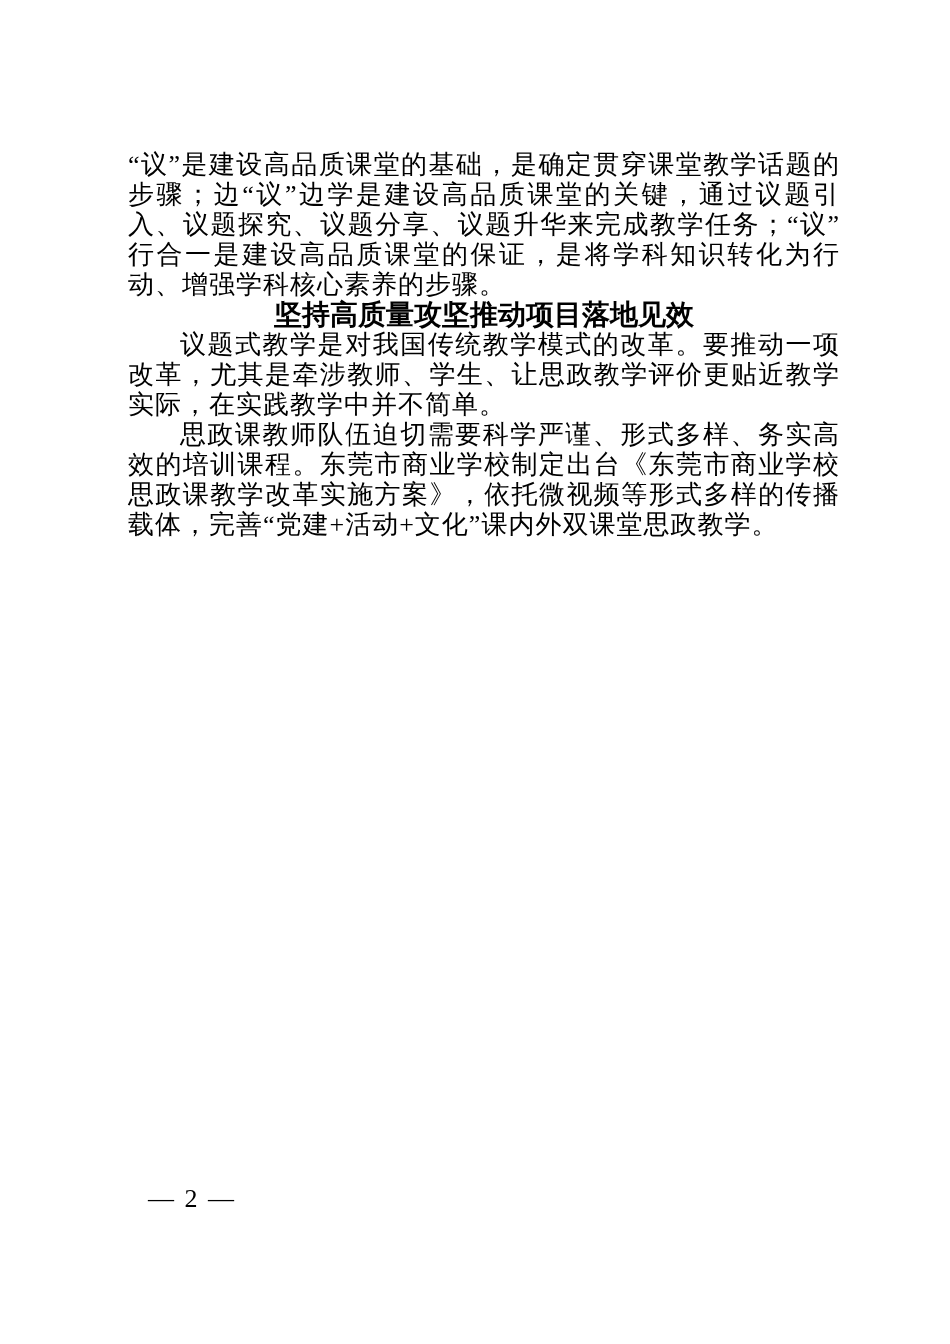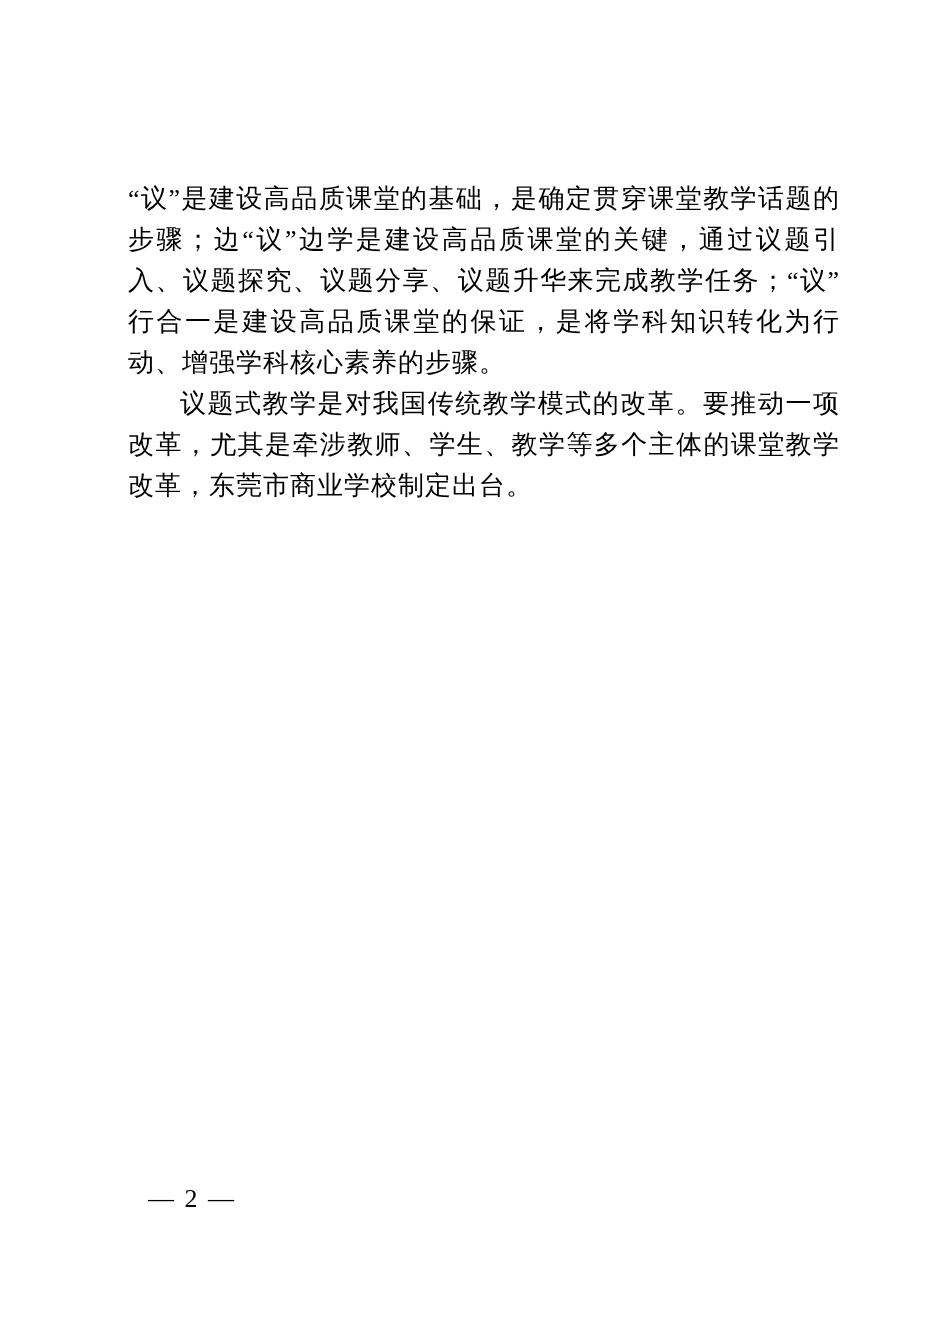--- a/index.html
+++ b/index.html
@@ -13,24 +13,24 @@
     height: 1344px;
     margin: 0 auto;
     background: #ffffff;
     overflow: hidden;
     font-family: "Liberation Serif", "DejaVu Serif", serif;
     color: #000000;
   }
   .content {
     position: absolute;
     left: 128px;
-    top: 178px;
+    top: 150px;
     width: 712px;
     font-size: 26px;
-    line-height: 41px;
+    line-height: 30px;
     text-align: justify;
     text-justify: inter-character;
     letter-spacing: 1px;
   }
   .content p {
     margin: 0;
     padding: 0;
   }
   .para-indent {
     text-indent: 2em;
@@ -55,21 +55,23 @@
 </style>
 </head>
 <body>
 
 <div class="page">
 
   <div class="content">
     <p>“议”是建设高品质课堂的基础，是确定贯穿课堂教学话题的步骤；边“议”边学是建设高品质课堂的关键，通过议题引入、议题探究、议题分享、议题升华来完成教学任务；“议”行合一是建设高品质课堂的保证，是将学科知识转化为行动、增强学科核心素养的步骤。</p>
 
 
+    <p class="section-heading">坚持高质量攻坚推动项目落地见效</p>
 
-    <p class="para-indent">议题式教学是对我国传统教学模式的改革。要推动一项改革，尤其是牵涉教师、学生、教学等多个主体的课堂教学改革，东莞市商业学校制定出台。</p>
+    <p class="para-indent">议题式教学是对我国传统教学模式的改革。要推动一项改革，尤其是牵涉教师、学生、让思政教学评价更贴近教学实际，在实践教学中并不简单。</p>
 
+    <p class="para-indent">思政课教师队伍迫切需要科学严谨、形式多样、务实高效的培训课程。东莞市商业学校制定出台《东莞市商业学校思政课教学改革实施方案》，依托微视频等形式多样的传播载体，完善“党建+活动+文化”课内外双课堂思政教学。</p>
 
   </div>
 
   <div class="page-footer">— 2 —</div>
 
 </div>
 
 </body></html>

